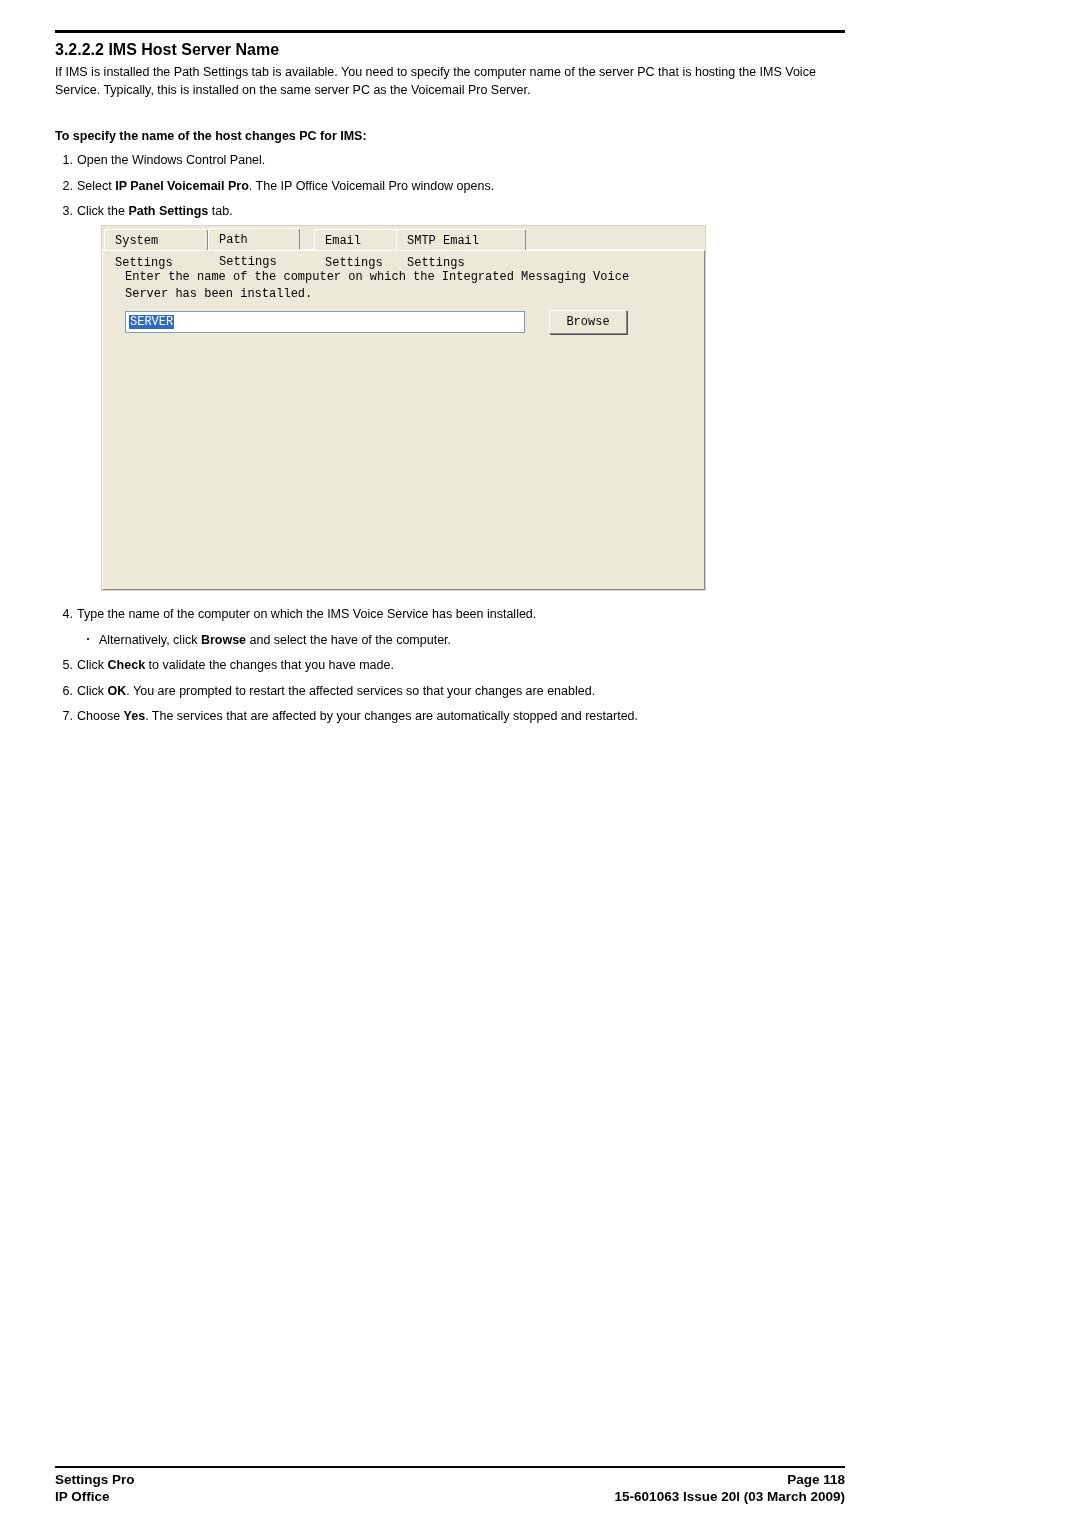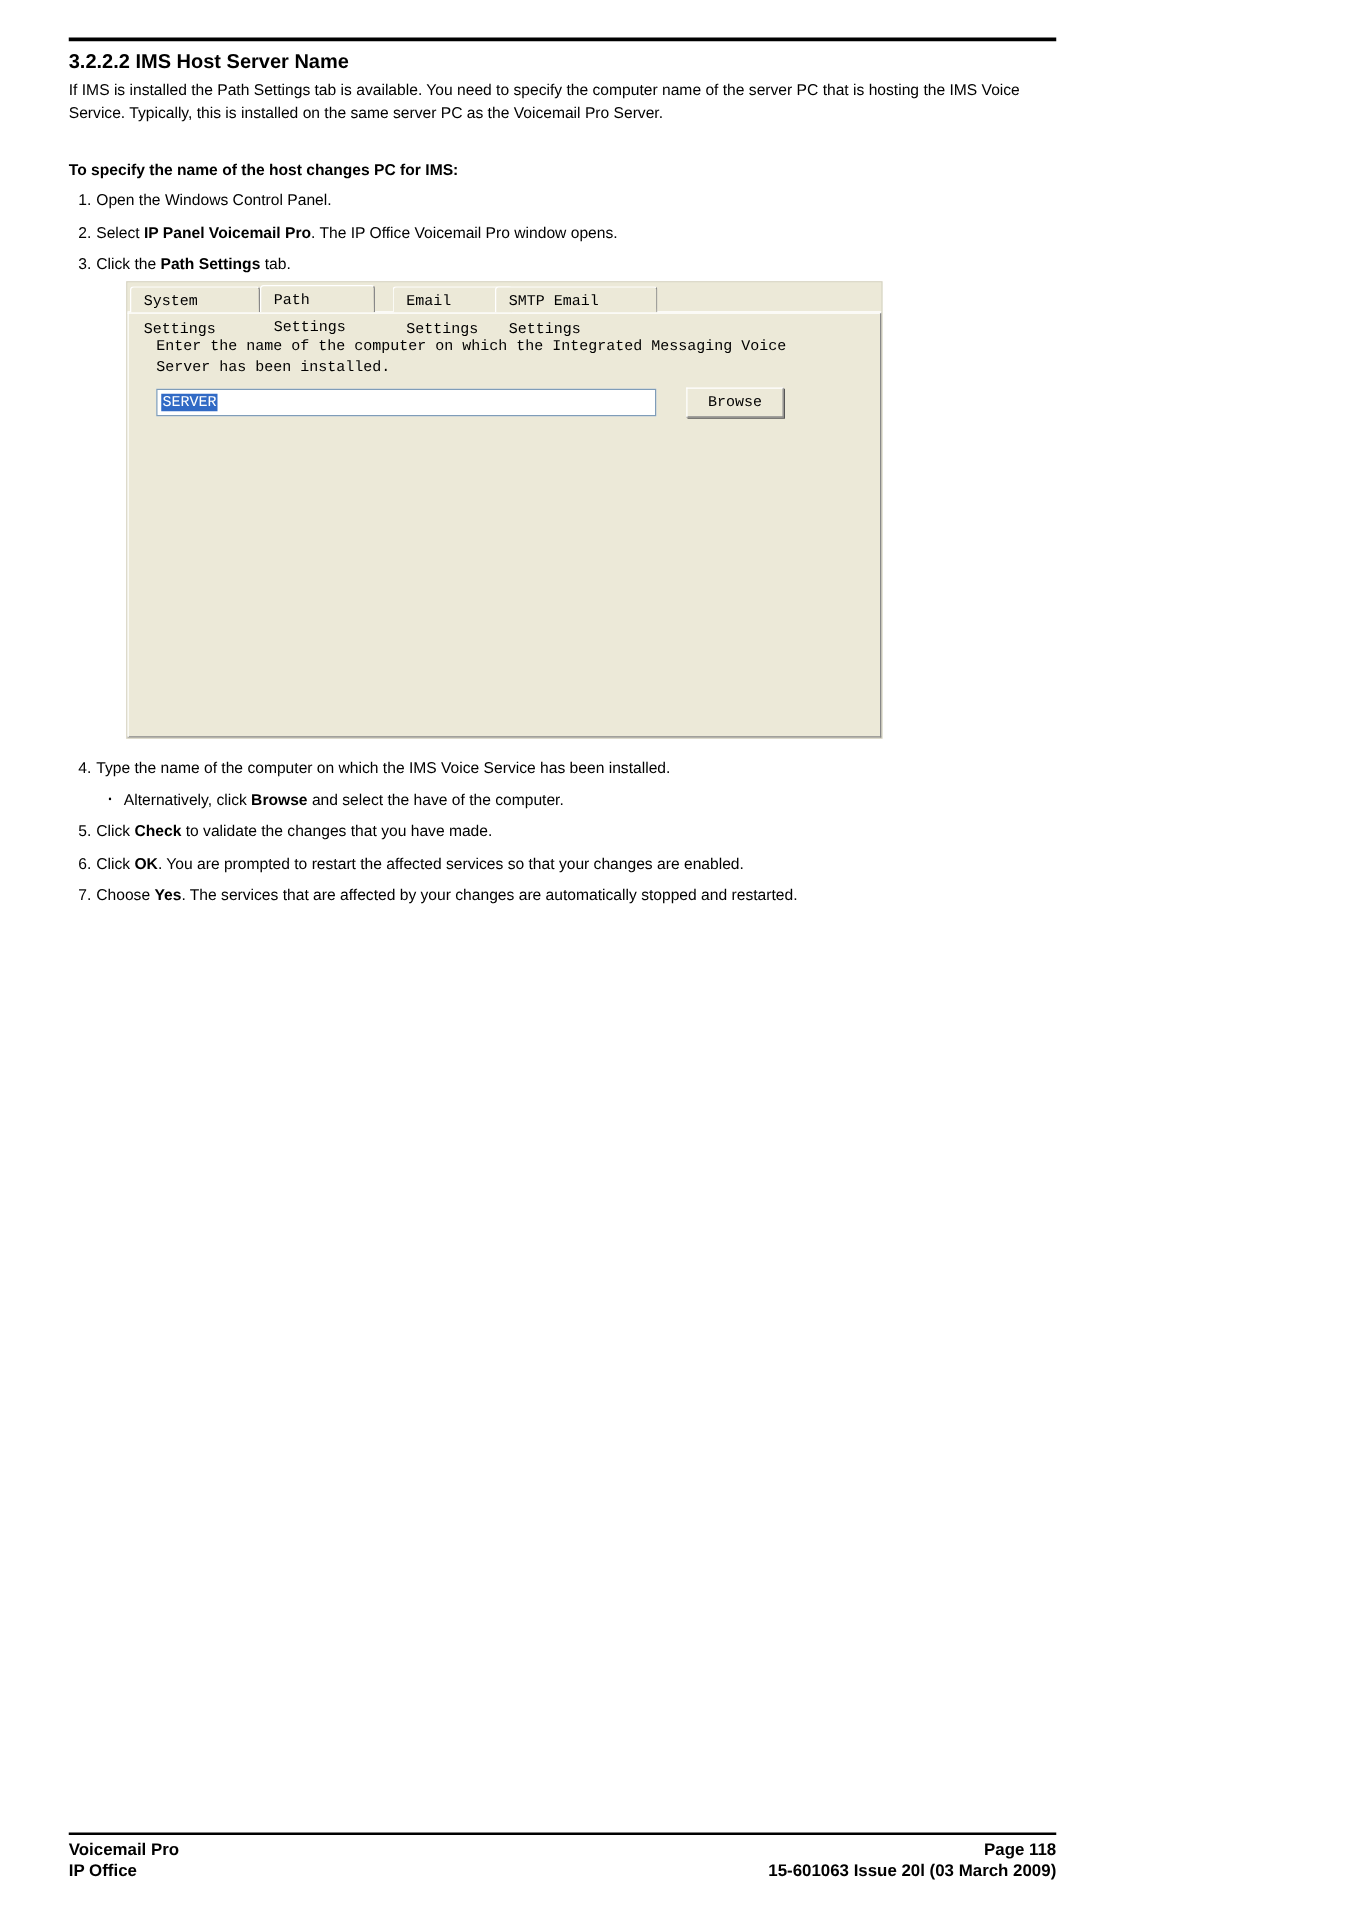--- a/index.html
+++ b/index.html
@@ -110,21 +110,21 @@
     <li>
       <span class="num">7.</span>
       <span>Choose </span><span class="b">Yes</span><span>. The services that are affected by your changes are automatically stopped and restarted.</span>
     </li>
   </ul>
 
   <div class="footer">
     <div class="bottom-rule"></div>
     <div class="footer-row">
       <div class="footer-left">
-        <span>Voicemail Pro</span><br>
+        <span>Settings Pro</span><br>
         <span>IP Office</span>
       </div>
       <div class="footer-right">
         <span>Page 118</span><br>
         <span>15-601063 Issue 20l (03 March 2009)</span>
       </div>
     </div>
   </div>
 </div>
 

